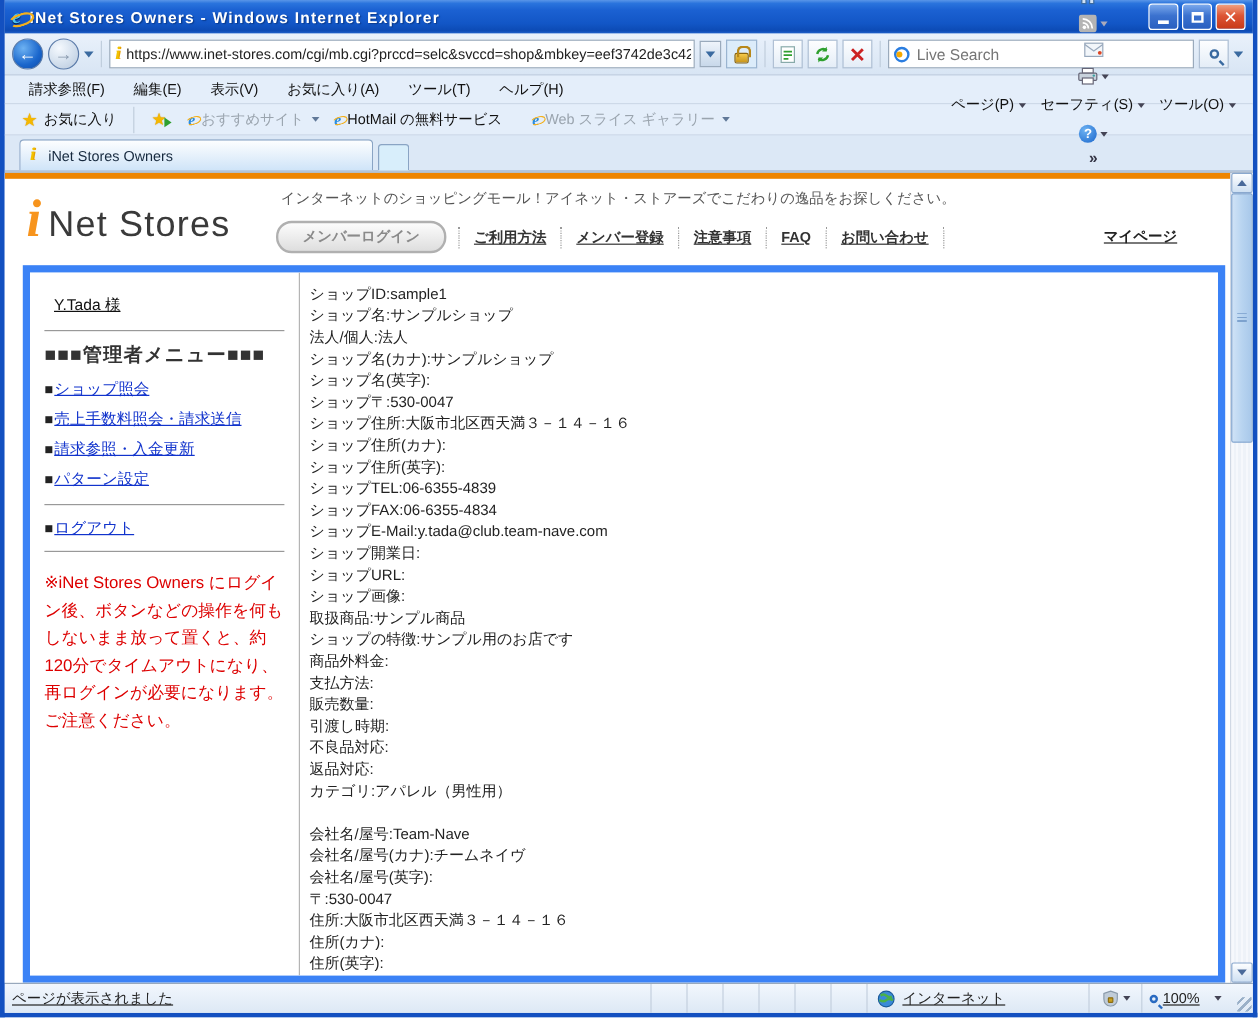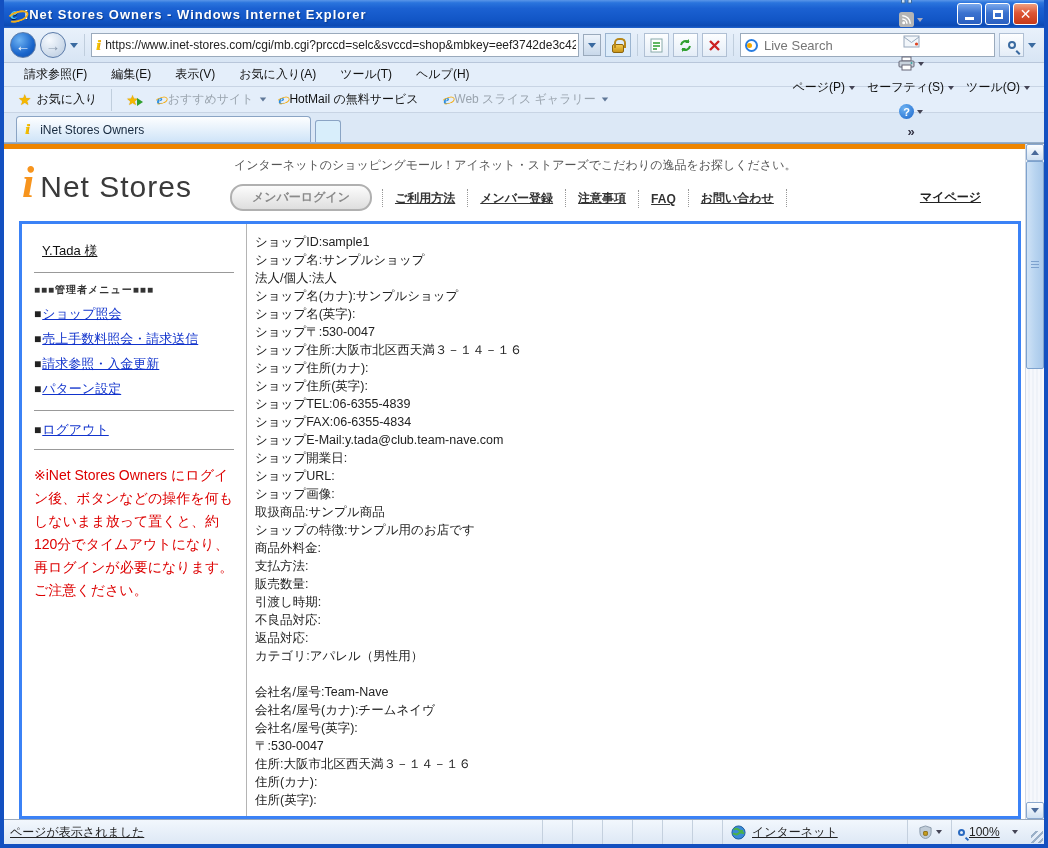--- a/index.html
+++ b/index.html
@@ -97,25 +97,25 @@
   .header-right { flex:1; display:flex; flex-direction:column; }
   .tagline { font-size:12px; color:#555; text-align:left; padding:2px 0 10px 12px; }
   .nav-row { display:flex; align-items:center; padding-left:8px; }
   .login-pill { border:2px solid #b0b0b0; border-radius:13px; background:linear-gradient(180deg,#fcfcfc,#dedede);
     color:#8a8a8a; font-weight:bold; font-size:12px; padding:3px 20px; margin-right:10px; }
   .nav-links { display:flex; align-items:center; }
   .nav-link { font-size:12px; font-weight:bold; color:#333; text-decoration:underline; padding:2px 12px;
     border-left:1px dotted #999; cursor:pointer; }
   .nav-link-wrap:last-child .nav-link { border-right:1px dotted #999; }
   .mypage { margin-left:auto; margin-right:30px; font-size:12px; font-weight:bold; color:#222; text-decoration:underline; cursor:pointer; }
-  .content-box { flex:1; margin:6px 4px 0 15px; border:3px solid #3b82f6; display:flex; min-height:0; overflow:hidden; }
+  .content-box { flex:1; margin:6px 4px 0 15px; border:6px solid #3b82f6; display:flex; min-height:0; overflow:hidden; }
   .sidebar { width:225px; flex:0 0 225px; border-right:1px solid #b4b4b4; padding:12px 12px 0 12px; font-size:13px; }
   .sidebar-user { color:#111; text-decoration:underline; cursor:pointer; display:inline-block; margin:6px 0 12px 8px; }
   .side-divider { border:none; border-top:1px solid #999; margin:0 0 10px 0; }
-  .admin-title { color:#333; font-weight:bold; font-size:10px; margin:2px 0 8px 0; letter-spacing:1px; }
+  .admin-title { color:#333; font-weight:bold; font-size:16px; margin:2px 0 8px 0; letter-spacing:1px; }
   .side-item { margin:0 0 7px 0; display:flex; align-items:center; }
   .bullet { color:#222; margin-right:1px; font-size:12px; }
   .side-link { color:#1133cc; text-decoration:underline; cursor:pointer; font-size:13px; }
   .logout-row { margin:10px 0 10px 0; }
   .notice { color:#dd0000; font-size:14px; line-height:1.65; margin-top:14px; }
   .main-detail { flex:1; padding:9px 0 0 8px; overflow:hidden; }
   .detail-line { font-size:12.5px; color:#222; line-height:18px; height:18px; white-space:pre; }
   .detail-spacer { height:18px; }
   
   .scrollbar { width:19px; flex:0 0 19px; background:repeating-linear-gradient(90deg,#f6f8fc 0 2px,#eef2f8 2px 4px); display:flex; flex-direction:column; border-left:1px solid #d0d8e4; }

